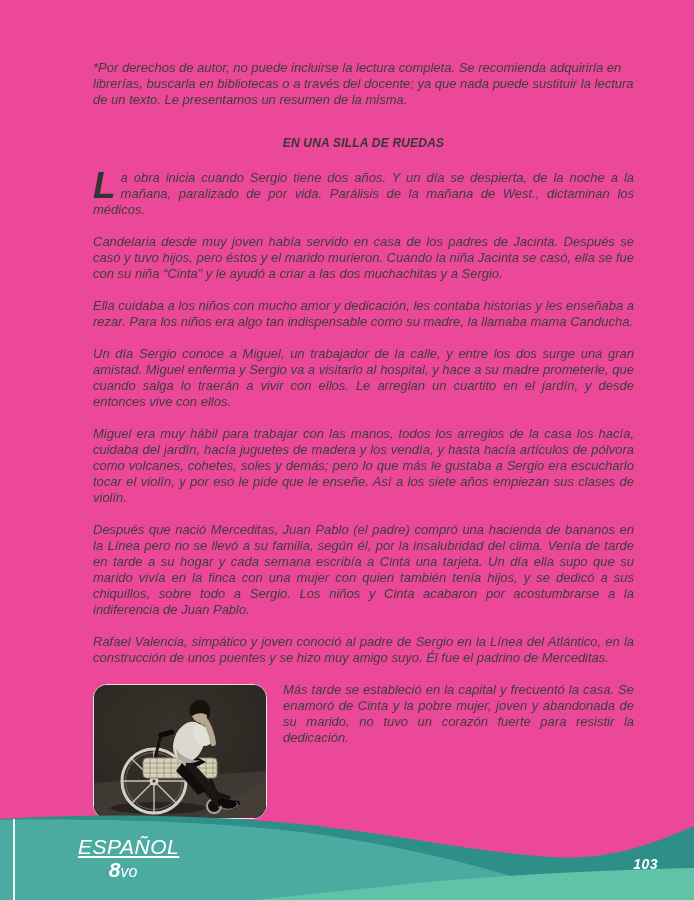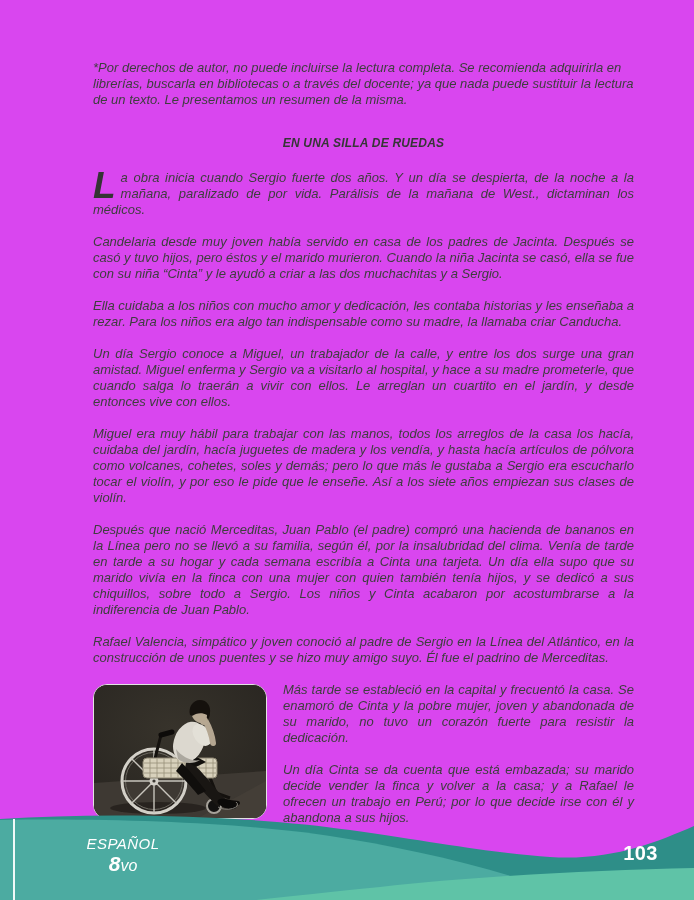--- a/index.html
+++ b/index.html
@@ -1,20 +1,20 @@
 <!DOCTYPE html>
 <html><head>
 <meta charset="utf-8">
 <style>
   html,body{margin:0;padding:0;background:#888;}
   .page{
     position:relative;
     width:694px;height:900px;
     margin:0 auto;
-    background:#d946ef;
+    background:#ec4899;
     overflow:hidden;
     font-family:"Liberation Sans", sans-serif;
     color:#3e3e3e;
   }
   .content{
     position:absolute;
     left:93px;right:60px;top:60px;
     font-style:italic;
     font-size:13px;line-height:16px;
   }
@@ -59,47 +59,48 @@
     background:rgba(255,255,255,.92);
   }
   .brand{
     position:absolute;left:78px;top:30px;
     width:90px;
     text-align:center;
     color:#fff;
     font-style:italic;
     line-height:1;
   }
-  .brand .l1{font-size:15px;letter-spacing:.5px;}
+  .brand .l1{font-size:21px;letter-spacing:.5px;text-decoration:underline;}
   .brand .l2{margin-top:2px;}
   .brand .big8{font-size:21px;font-weight:700;}
   .brand .vo{font-size:16px;}
   .page-number{
-    position:absolute;right:36px;top:36px;
+    position:absolute;right:36px;top:50px;
     color:#fff;
     font-weight:700;
-    font-size:20px;
+    font-style:italic;
+    font-size:14px;
     letter-spacing:.5px;
   }
 </style>
 </head>
 <body>
 
 <div class="page">
 
   <div class="content">
 
     <p class="note">*Por derechos de autor, no puede incluirse la lectura completa. Se recomienda adquirirla en librerías, buscarla en bibliotecas o a través del docente; ya que nada puede sustituir la lectura de un texto. Le presentamos un resumen de la misma.</p>
 
     <h1 class="doc-title">EN UNA SILLA DE RUEDAS</h1>
 
-    <p class="body-par"><span class="dropcap">L</span><span>a obra inicia cuando Sergio fuerte dos años.  Y un día se despierta, de la noche a la mañana, paralizado de por vida.  Parálisis de la mañana de West., dictaminan los médicos.</span></p>
+    <p class="body-par"><span class="dropcap">L</span><span>a obra inicia cuando Sergio tiene dos años.  Y un día se despierta, de la noche a la mañana, paralizado de por vida.  Parálisis de la mañana de West., dictaminan los médicos.</span></p>
 
     <p class="body-par">Candelaria desde muy joven había servido en casa de los padres de Jacinta. Después se casó y tuvo hijos, pero éstos y el marido murieron. Cuando la niña Jacinta se casó, ella se fue con su niña “Cinta” y le ayudó a criar a las dos muchachitas y a Sergio.</p>
-    <p class="body-par">Ella cuidaba a los niños con mucho amor y dedicación, les contaba historias y les enseñaba a rezar. Para los niños era algo tan indispensable como su madre, la llamaba criar Canducha.</p>
+    <p class="body-par">Ella cuidaba a los niños con mucho amor y dedicación, les contaba historias y les enseñaba a rezar. Para los niños era algo tan indispensable como su madre, la llamaba mama Canducha.</p>
     <p class="body-par">Un día Sergio conoce a Miguel, un trabajador de la calle, y entre los dos surge una gran amistad.  Miguel enferma y Sergio va a visitarlo al hospital, y hace a su madre prometerle, que cuando salga lo traerán a vivir con ellos. Le arreglan un cuartito en el jardín, y desde entonces vive con ellos.</p>
     <p class="body-par">Miguel era muy hábil para trabajar con las manos, todos los arreglos de la casa los hacía, cuidaba del jardín, hacía juguetes de madera y los vendía, y hasta hacía artículos de pólvora como volcanes, cohetes, soles y demás; pero lo que más le gustaba a Sergio era escucharlo tocar el violín, y por eso le pide que le enseñe.  Así a los siete años empiezan sus clases de violín.</p>
     <p class="body-par">Después que nació Merceditas, Juan Pablo (el padre) compró una hacienda de bananos en la Línea pero no se llevó a su familia, según él, por la insalubridad del clima. Venía de tarde en tarde a su hogar y cada semana escribía a Cinta una tarjeta. Un día ella supo que su marido vivía en la finca con una mujer con quien también tenía hijos, y se dedicó a sus chiquillos, sobre todo a Sergio.   Los niños y Cinta acabaron por acostumbrarse a la indiferencia de Juan Pablo.</p>
     <p class="body-par">Rafael Valencia, simpático y joven conoció al padre de Sergio en la Línea del Atlántico, en la construcción de unos puentes y se hizo muy amigo suyo. Él fue el padrino de Merceditas.</p>
 
     <div class="photo-float">
 
       <svg viewBox="0 0 172 133" preserveAspectRatio="none">
         <defs>
           <radialGradient id="wallg" cx="45%" cy="32%" r="85%">
@@ -161,21 +162,20 @@
           <ellipse cx="108" cy="50" rx="8" ry="12" transform="rotate(-35 108 50)" fill="#e3e0d7"></ellipse>
           <path d="M119,58 C118,50 115,42 111,35" stroke="#b4a691" stroke-width="6" fill="none" stroke-linecap="round"></path>
           <path d="M96,30 C94,22 99,15 106,15 C113,15 117,21 116,28 C116,32 114,35 112,37 C107,33 100,31 96,30 Z" fill="#15110d"></path>
           <path d="M98,31 C100,36 105,39 110,38 C112,36 113,33 113,30 C108,27 102,28 98,31 Z" fill="#b7a892"></path>
           <circle cx="110" cy="36" r="4" fill="#b7a892"></circle>
         </g>
       </svg>
     </div>
 
     <p class="body-par">Más tarde se estableció en la capital y frecuentó la casa.   Se enamoró de Cinta y la pobre mujer, joven y abandonada de su marido, no tuvo un corazón fuerte para resistir la dedicación.</p>
-    <p class="body-par">Un día Cinta se da cuenta que está embazada; su marido decide vender la finca y volver a la casa; y a Rafael le ofrecen un trabajo en Perú; por lo que decide irse con él y abandona a sus hijos.</p>
 
     <div class="clear"></div>
   </div>
 
   <div class="footer">
     <svg class="waves" viewBox="0 0 694 94" preserveAspectRatio="none">
       <path fill="#2e8e88" d="M0,13 C120,5 260,11 350,24 C440,37 500,48 550,51 C610,55 655,37 694,20 L694,94 L0,94 Z"></path>
       <path fill="#4caba1" d="M0,14 C130,12 250,18 330,30 C410,42 505,64 580,94 L0,94 Z"></path>
       <path fill="#5fc3a7" d="M694,62 C590,64 470,71 380,81 C330,86 292,90 256,94 L694,94 Z"></path>
     </svg>

